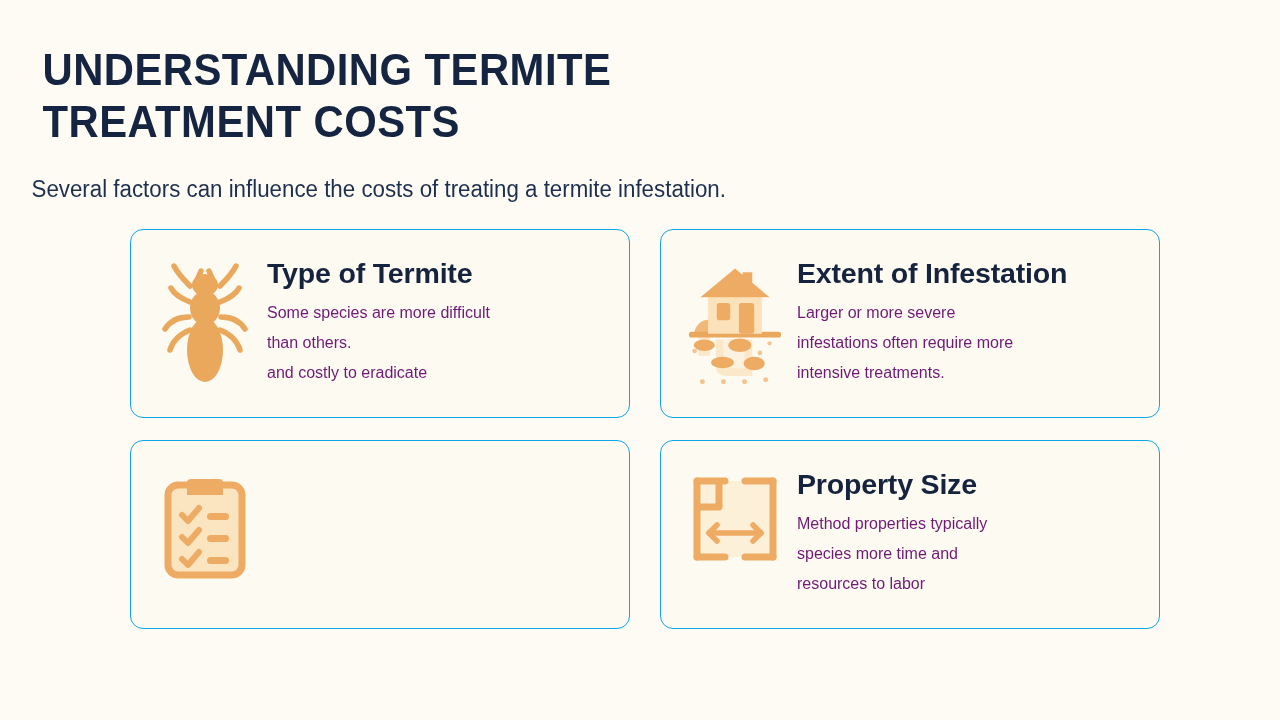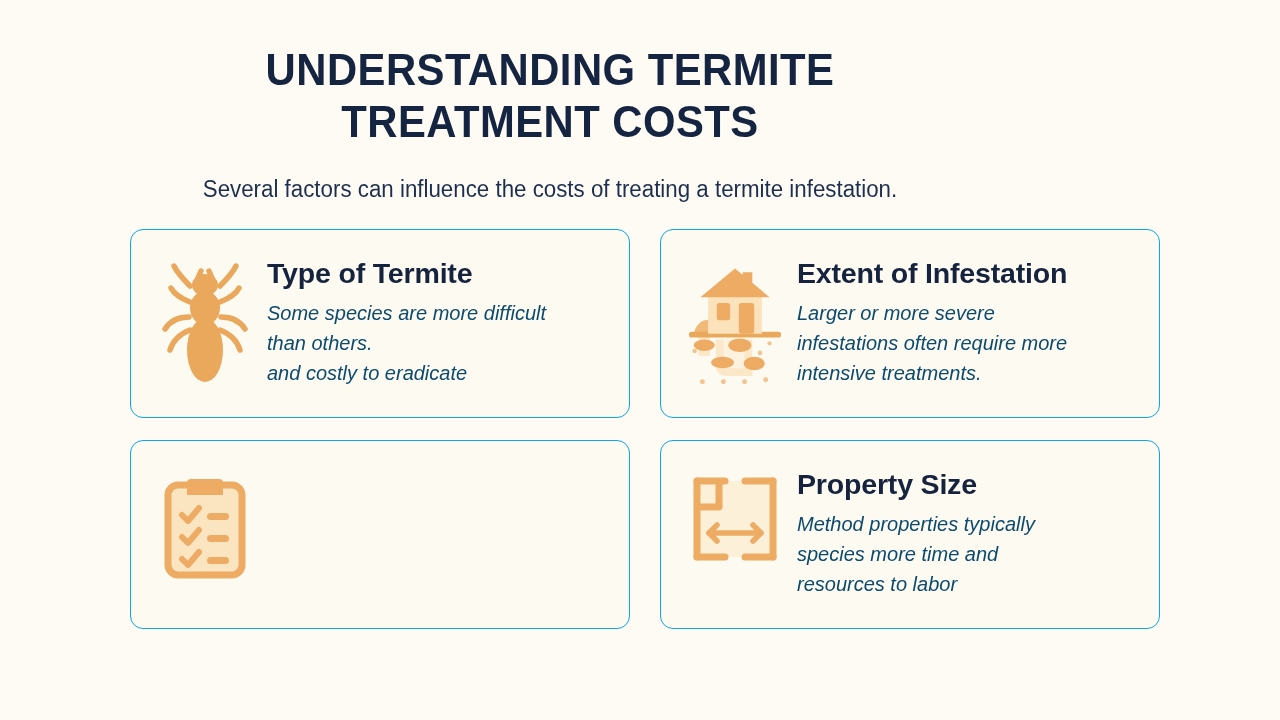--- a/index.html
+++ b/index.html
@@ -11,21 +11,21 @@
     overflow:hidden;
   }
 
   .page {
     position:relative;
     width:1280px; height:720px;
     background:#fdfbf3;
   }
 
   
-  .header { position:absolute; left:0; top:44px; width:1100px; text-align:center; }
+  .header { position:absolute; left:15px; top:44px; width:1100px; text-align:left; }
 
   .title {
     font-family:"Liberation Sans Narrow","Liberation Sans", sans-serif;
     font-weight:bold;
     font-size:44px;
     line-height:52px;
     letter-spacing:0.5px;
     color:#142441;
     text-transform:uppercase;
     transform:scaleX(0.95);
@@ -83,27 +83,26 @@
     line-height:32px;
     letter-spacing:-0.2px;
     margin-bottom:8px;
     white-space:nowrap;
     font-family:"Liberation Sans Narrow","Liberation Sans", sans-serif;
     transform:scaleX(1.02);
     transform-origin:left center;
   }
 
   .card-body {
-    font-size:20px;
+    font-size:16px;
     line-height:30px;
-    color:#0c4a6e;
+    color:#701a75;
     font-family:"Liberation Sans Narrow","Liberation Sans", sans-serif;
     transform:scaleX(1.0);
     transform-origin:left top;
-    font-style:italic;
   }
   .card-body span { display:block; white-space:nowrap; }
 </style>
 </head>
 <body>
 
 <div class="page">
 
   <div class="header">
     <h1 class="title">

